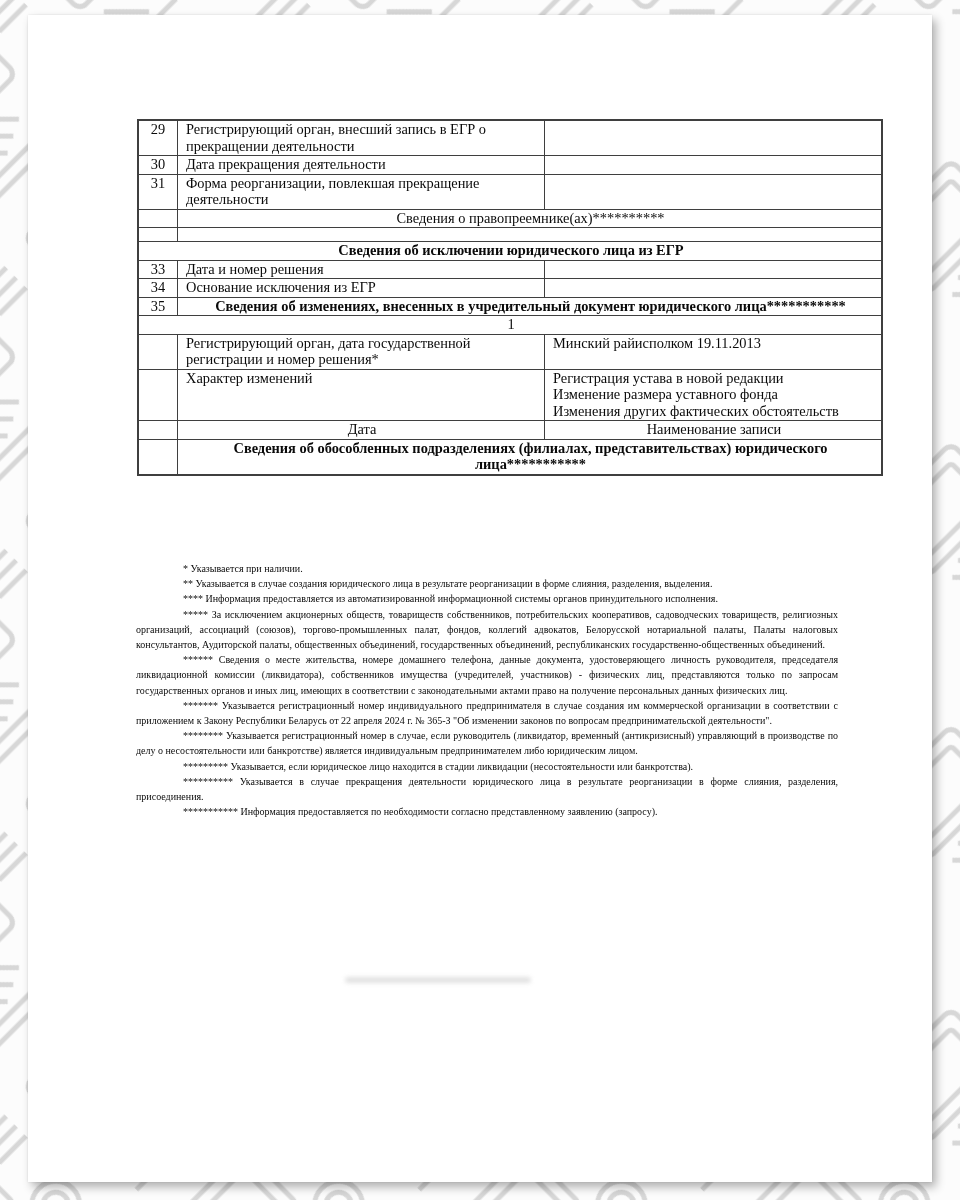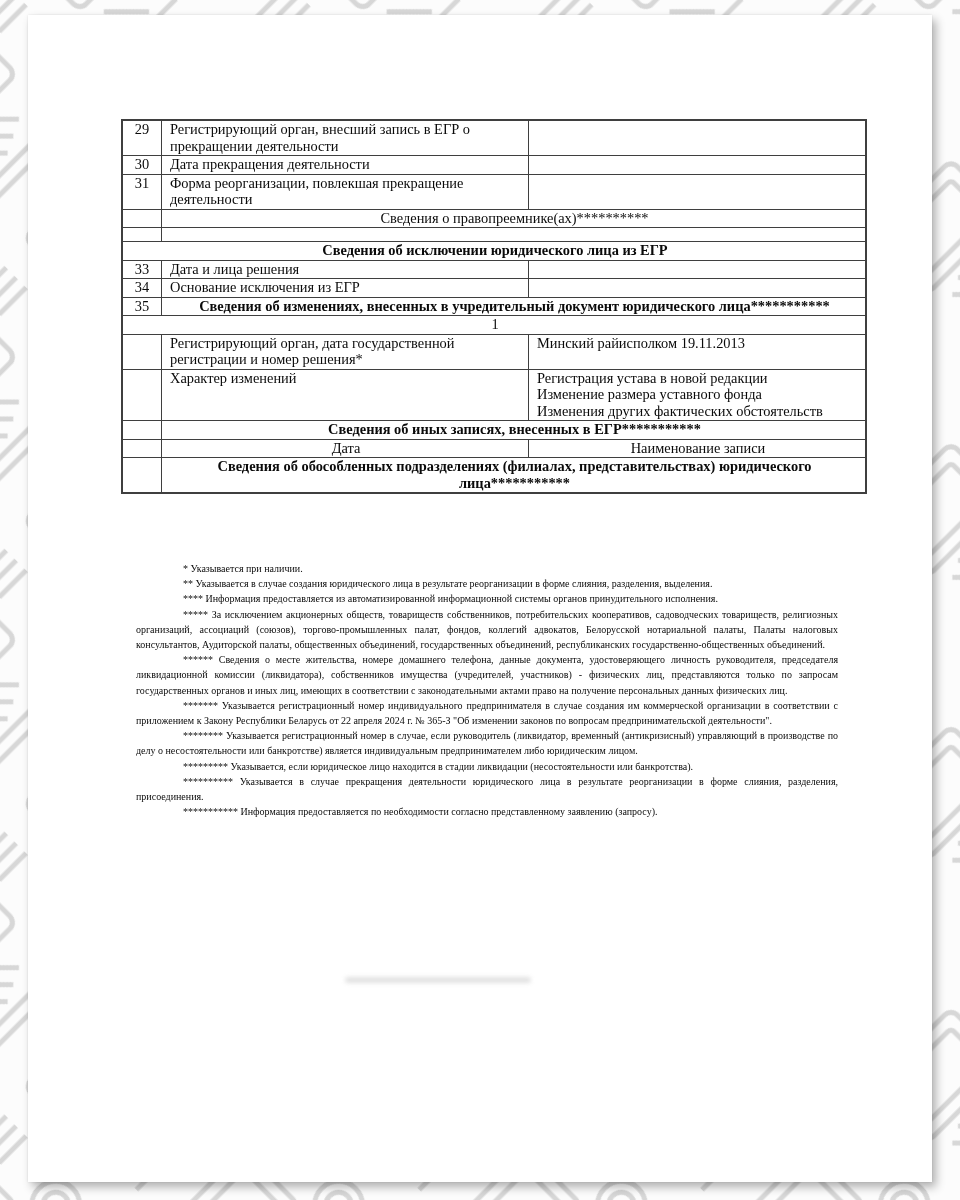--- a/index.html
+++ b/index.html
@@ -9,21 +9,21 @@
     font-family:"Liberation Serif","DejaVu Serif",serif;
     color:#000;
   }
   .bg{position:absolute;left:0;top:0;z-index:0;}
   .page{
     position:absolute;left:28px;top:15px;width:904px;height:1167px;
     background:#ffffff;z-index:1;
     box-shadow:4px 5px 9px rgba(0,0,0,0.30), 0 0 2px rgba(0,0,0,0.10);
   }
   table.doc-table{
-    position:absolute;left:93px;top:104px;width:746px;
+    position:absolute;left:109px;top:104px;width:746px;
     border-collapse:collapse;table-layout:fixed;
     font-size:14.4px;line-height:16.5px;color:#0a0a0a;
     border:2px solid #3f3f3f;
   }
   .doc-table td{
     border:1px solid #3f3f3f;
     padding:0 6px 1px 8px;
     vertical-align:top;
     overflow:hidden;
   }
@@ -88,21 +88,21 @@
         </tr>
         <tr>
           <td class="num"></td>
           <td class="c" colspan="2" style="height: 12px;"></td>
         </tr>
         <tr>
           <td class="c b" colspan="3">Сведения об исключении юридического лица из ЕГР</td>
         </tr>
         <tr>
           <td class="num">33</td>
-          <td class="lab">Дата и лица решения</td>
+          <td class="lab">Дата и номер решения</td>
           <td></td>
         </tr>
         <tr>
           <td class="num">34</td>
           <td class="lab">Основание исключения из ЕГР</td>
           <td></td>
         </tr>
         <tr>
           <td class="num">35</td>
           <td class="c b" colspan="2">Сведения об изменениях, внесенных в учредительный документ юридического лица***********</td>
@@ -119,24 +119,20 @@
           <td class="num"></td>
           <td class="lab">Характер изменений</td>
           <td>
             <div>Регистрация устава в новой редакции</div>
             <div>Изменение размера уставного фонда</div>
             <div>Изменения других фактических обстоятельств</div>
           </td>
         </tr>
         <tr>
           <td class="num"></td>
-          <td class="c b" colspan="2">Сведения об иных записях, внесенных в ЕГР***********</td>
-        </tr>
-        <tr>
-          <td class="num"></td>
           <td class="lab c">Дата</td>
           <td class="c">Наименование записи</td>
         </tr>
         <tr>
           <td class="num"></td>
           <td class="c b" colspan="2">Сведения об обособленных подразделениях (филиалах, представительствах) юридического лица***********</td>
         </tr>
       </tbody>
   </table>
 

